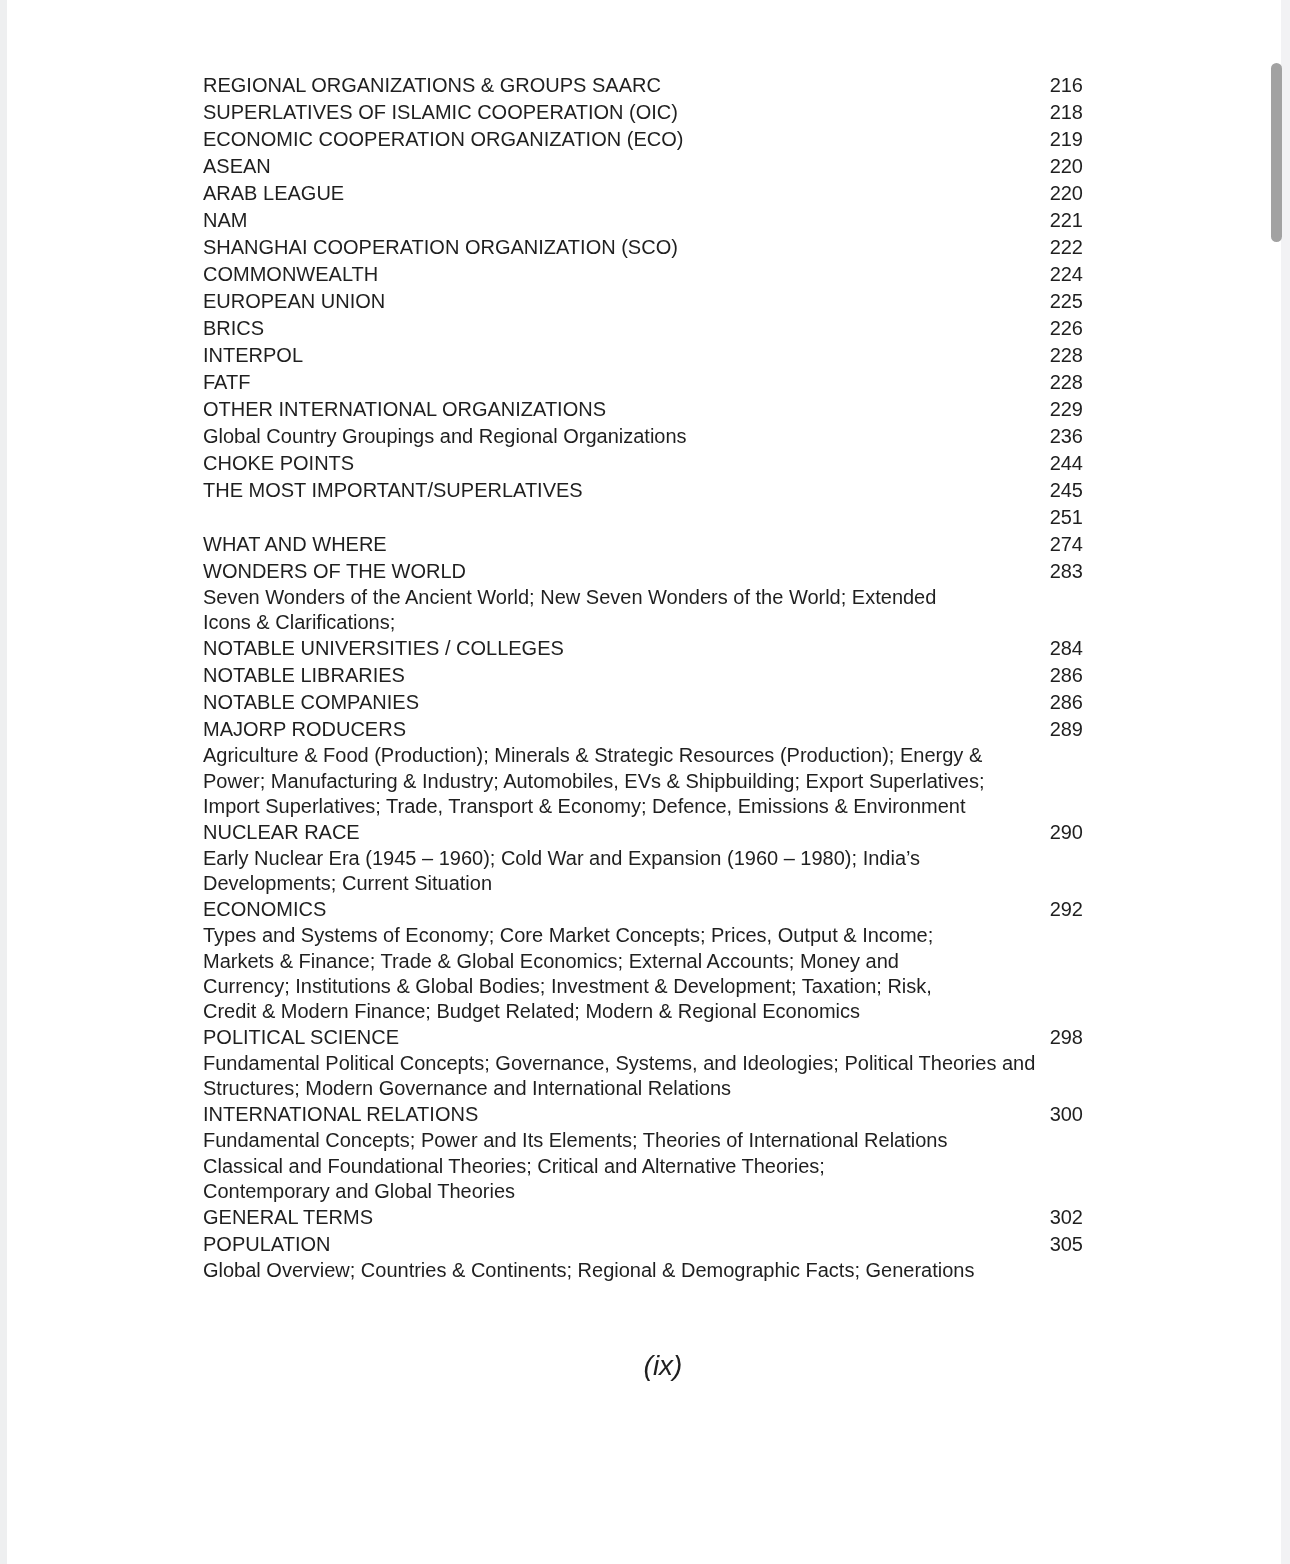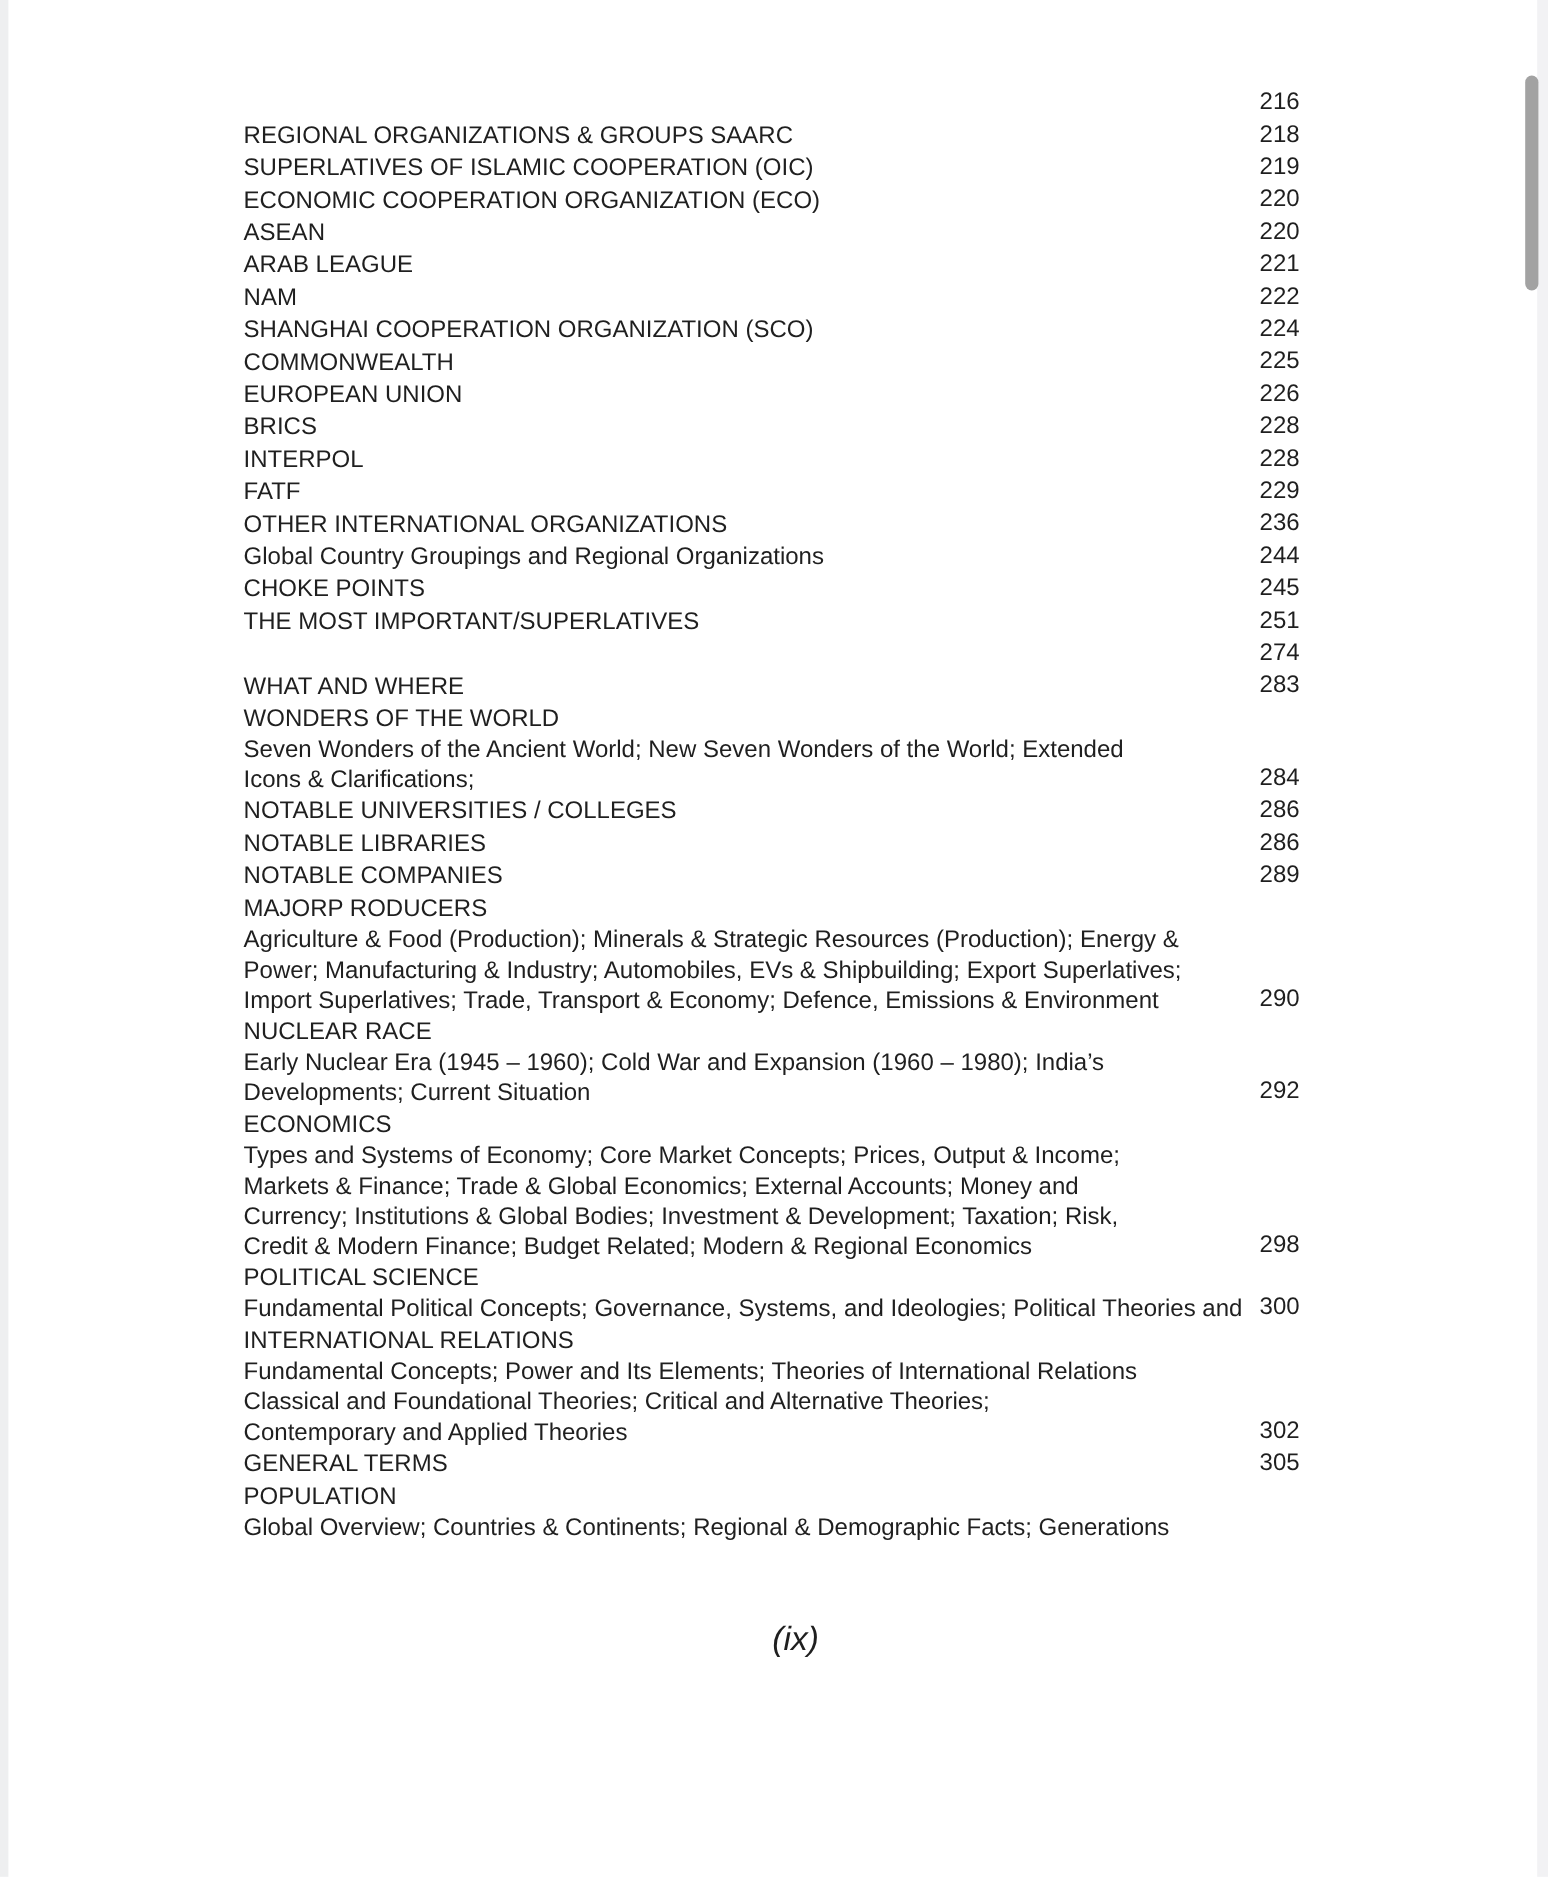--- a/index.html
+++ b/index.html
@@ -58,21 +58,20 @@
     line-height: 27px;
     white-space: nowrap;
   }
   .row.desc {
     height: 25.2px;
     line-height: 25.2px;
     text-align: right;
   }
   .row .t {
     flex: 0 0 auto;
-    margin-top: 28px;
   }
   .row .p {
     margin-left: auto;
     flex: 0 0 auto;
   }
   .footer-num {
     position: absolute;
     left: 663px;
     top: 1353px;
     transform: translateX(-50%);
@@ -222,32 +221,35 @@
       <div class="row desc">
         <span class="t">Credit &amp; Modern Finance; Budget Related; Modern &amp; Regional Economics</span>
       </div>
       <div class="row">
         <span class="t">POLITICAL SCIENCE</span>
         <span class="p">298</span>
       </div>
       <div class="row desc">
         <span class="t">Fundamental Political Concepts; Governance, Systems, and Ideologies; Political Theories and</span>
       </div>
+      <div class="row desc">
+        <span class="t">Structures; Modern Governance and International Relations</span>
+      </div>
       <div class="row">
         <span class="t">INTERNATIONAL RELATIONS</span>
         <span class="p">300</span>
       </div>
       <div class="row desc">
         <span class="t">Fundamental Concepts; Power and Its Elements; Theories of International Relations</span>
       </div>
       <div class="row desc">
         <span class="t">Classical and Foundational Theories; Critical and Alternative Theories;</span>
       </div>
       <div class="row desc">
-        <span class="t">Contemporary and Applied Theories</span>
+        <span class="t">Contemporary and Global Theories</span>
       </div>
       <div class="row">
         <span class="t">GENERAL TERMS</span>
         <span class="p">302</span>
       </div>
       <div class="row">
         <span class="t">POPULATION</span>
         <span class="p">305</span>
       </div>
       <div class="row desc">

